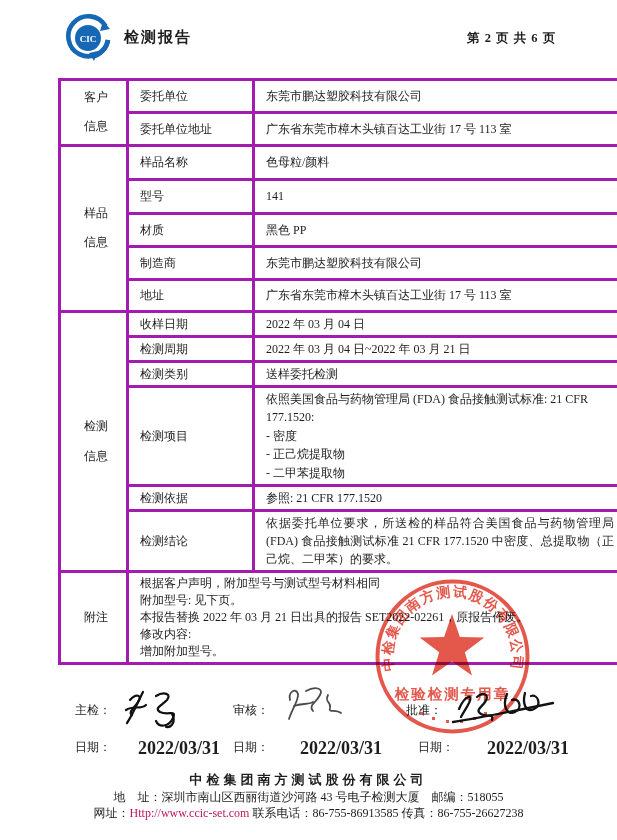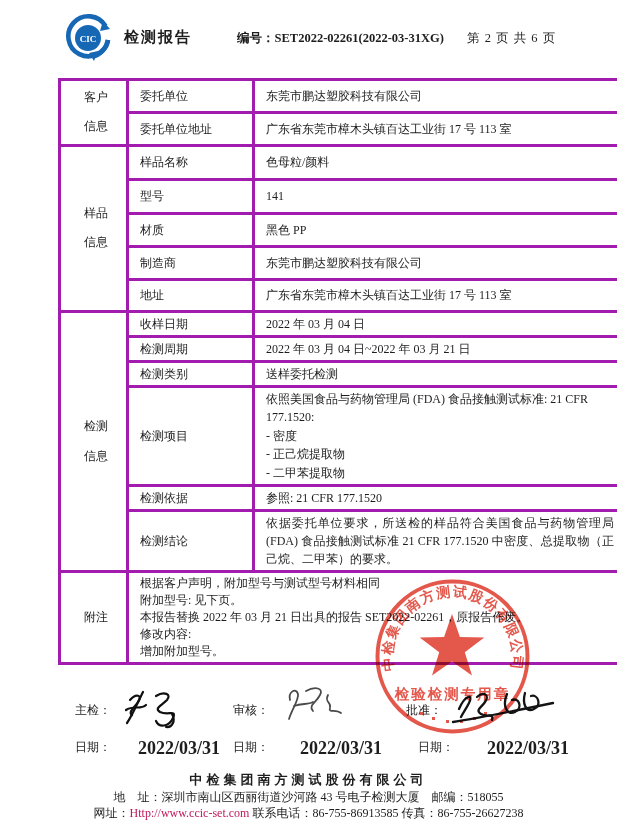--- a/index.html
+++ b/index.html
@@ -2,21 +2,21 @@
 <html><head>
 <meta charset="utf-8">
 <style>
   html,body{margin:0;padding:0;background:#e8e8e8;}
   .page{position:relative;width:617px;height:840px;background:#ffffff;margin:0 auto;overflow:hidden;
         font-family:"Liberation Serif","DejaVu Serif",serif;color:#1d1d1d;}
   .abs{position:absolute;}
   
   .report-title{left:124px;top:28px;font-size:15px;font-weight:bold;letter-spacing:2px;text-align:right;}
   .report-no{left:237px;top:30px;font-size:12.5px;font-weight:bold;}
-  .page-info{left:467px;top:30px;font-size:12.5px;font-weight:normal;letter-spacing:1px;}
+  .page-info{left:467px;top:30px;font-size:12.5px;font-weight:bold;letter-spacing:1px;}
   
   table.report{border-collapse:collapse;table-layout:fixed;width:504px;}
   table.report td{border:3px solid #a21caf;font-size:12px;vertical-align:middle;
                   padding:2px 6px 2px 11px;line-height:1.5;}
   td.sec{width:48px;padding:0;text-align:center;}
   td.sec .vtxt{width:26px;margin:0 auto;line-height:2.45;font-size:12px;}
   td.lab{width:106px;padding-left:8px;}
   td.val{width:348px;}
   .mline{line-height:18.5px;}
   .just{text-align:justify;line-height:17.5px;margin-top:15px;}
@@ -39,21 +39,20 @@
 
   <svg class="abs" style="left:62px;top:13px" width="52" height="50" viewBox="0 0 52 50">
     <path d="M 43.5 13 A 20 20 0 1 0 46 27" fill="none" stroke="#1668b5" stroke-width="4.6"></path>
     <path d="M 46 27 A 20 20 0 0 1 31 43.5" fill="none" stroke="#1668b5" stroke-width="4.6"></path>
     <polygon points="41,8 48,16 38,18" fill="#1668b5"></polygon>
     <polygon points="27,40 36,38 32,48" fill="#1668b5"></polygon>
     <circle cx="26" cy="25" r="13" fill="#1668b5"></circle>
     <text x="26" y="29" text-anchor="middle" font-size="9" font-weight="bold" font-family="Liberation Serif, DejaVu Serif, serif" fill="#ffffff">CIC</text>
   </svg>
   <div class="abs report-title">检测报告</div>
-  <div class="abs report-no"><span>编号：</span><span>SET2022-02261(2022-03-31XG)</span></div>
   <div class="abs page-info">第 2 页 共 6 页</div>
 
   <table class="report abs" style="left:58px;top:78px">
 
     <tbody>
         <tr style="height:30px">
       <td class="sec" rowspan="2">
         <div class="vtxt">客户信息</div>
           </td>
       <td class="lab">委托单位</td>

